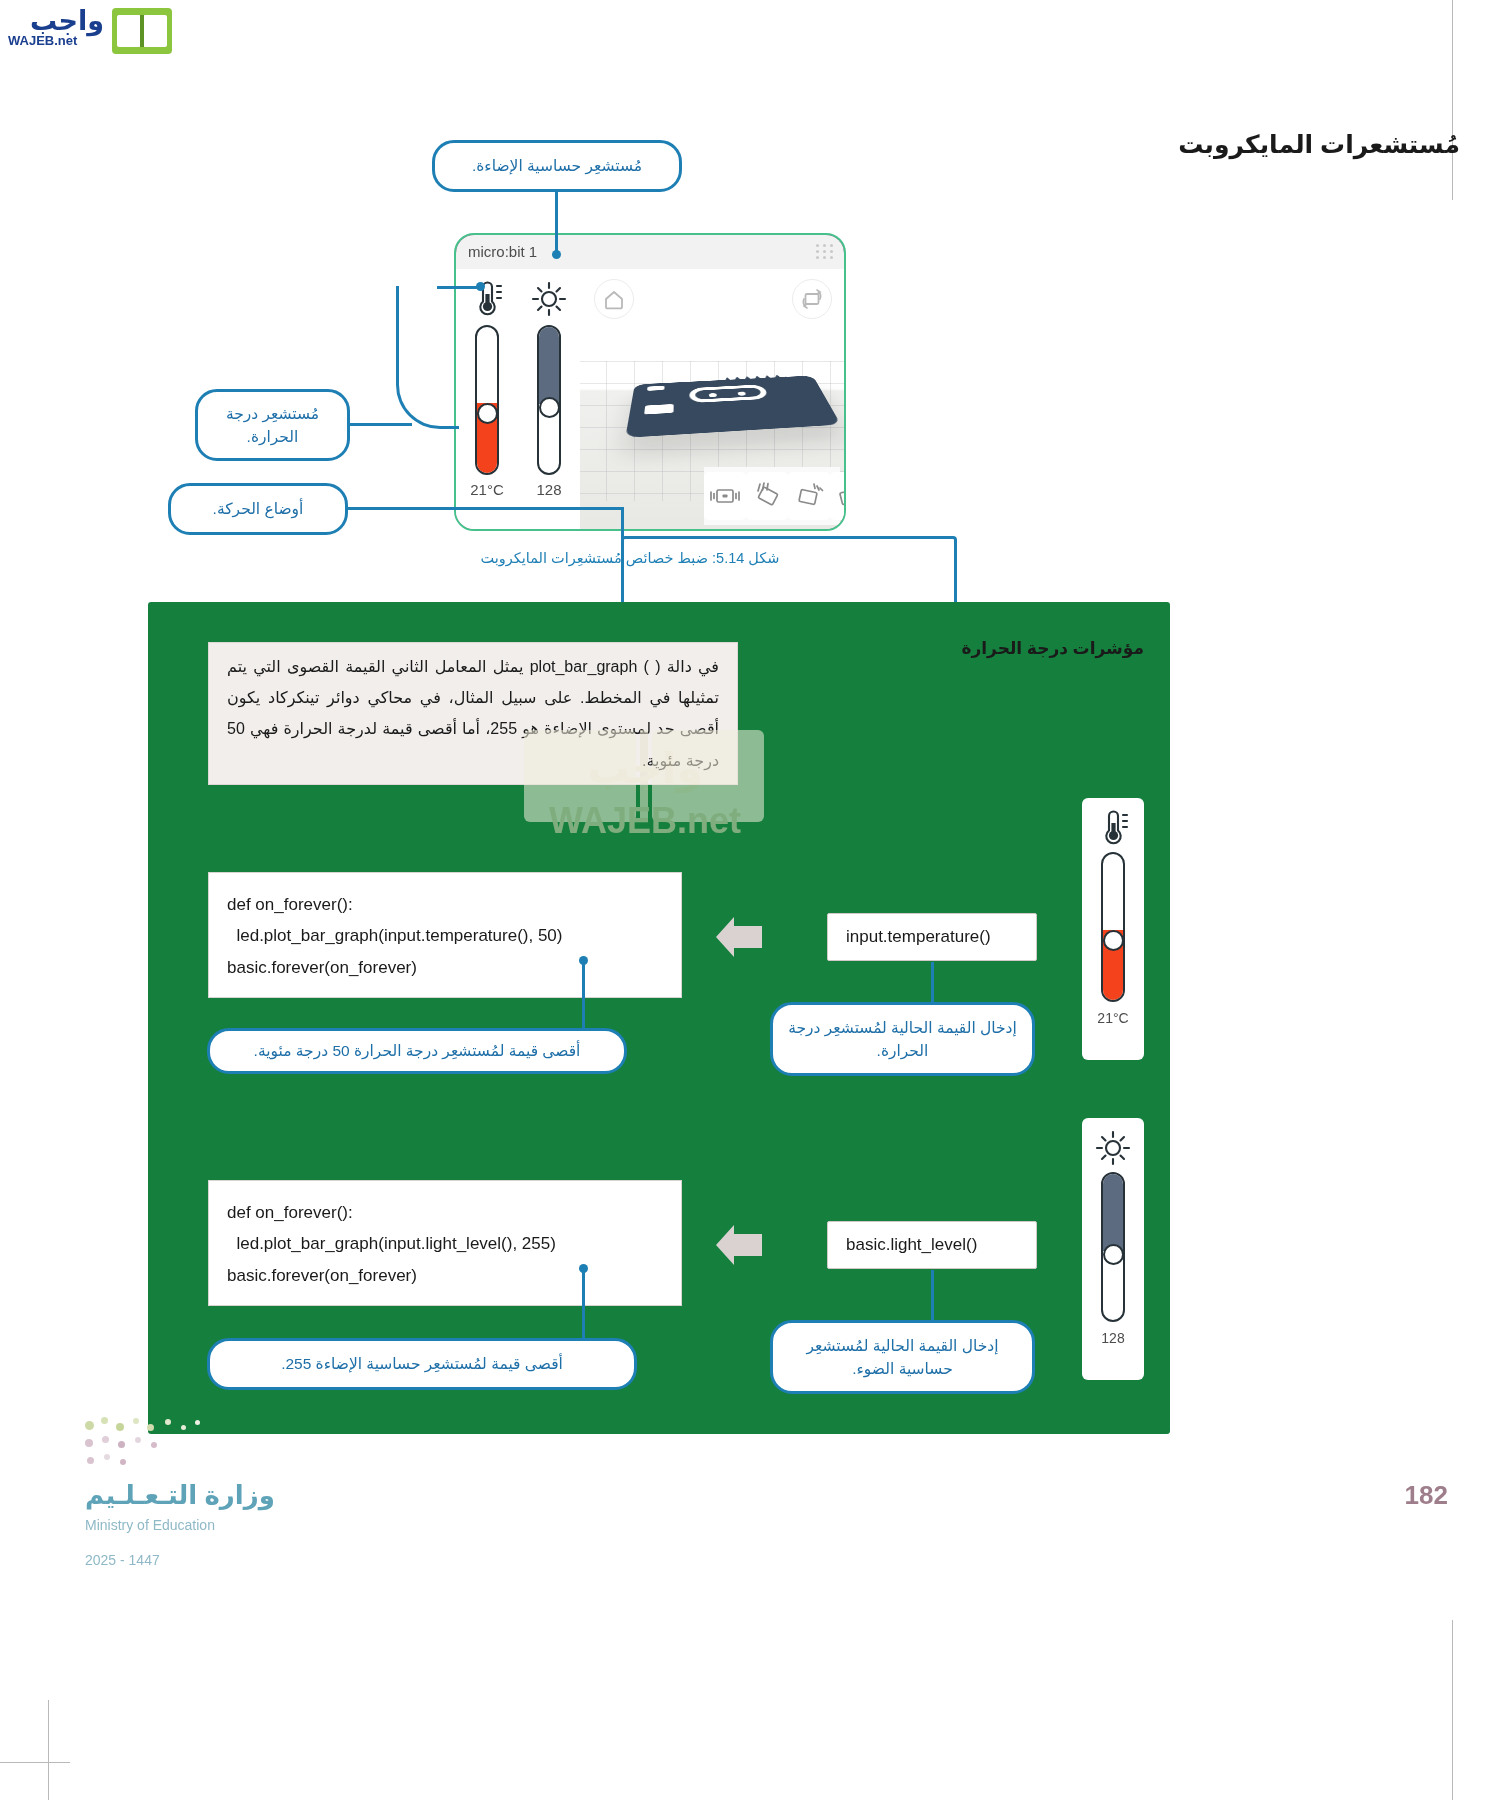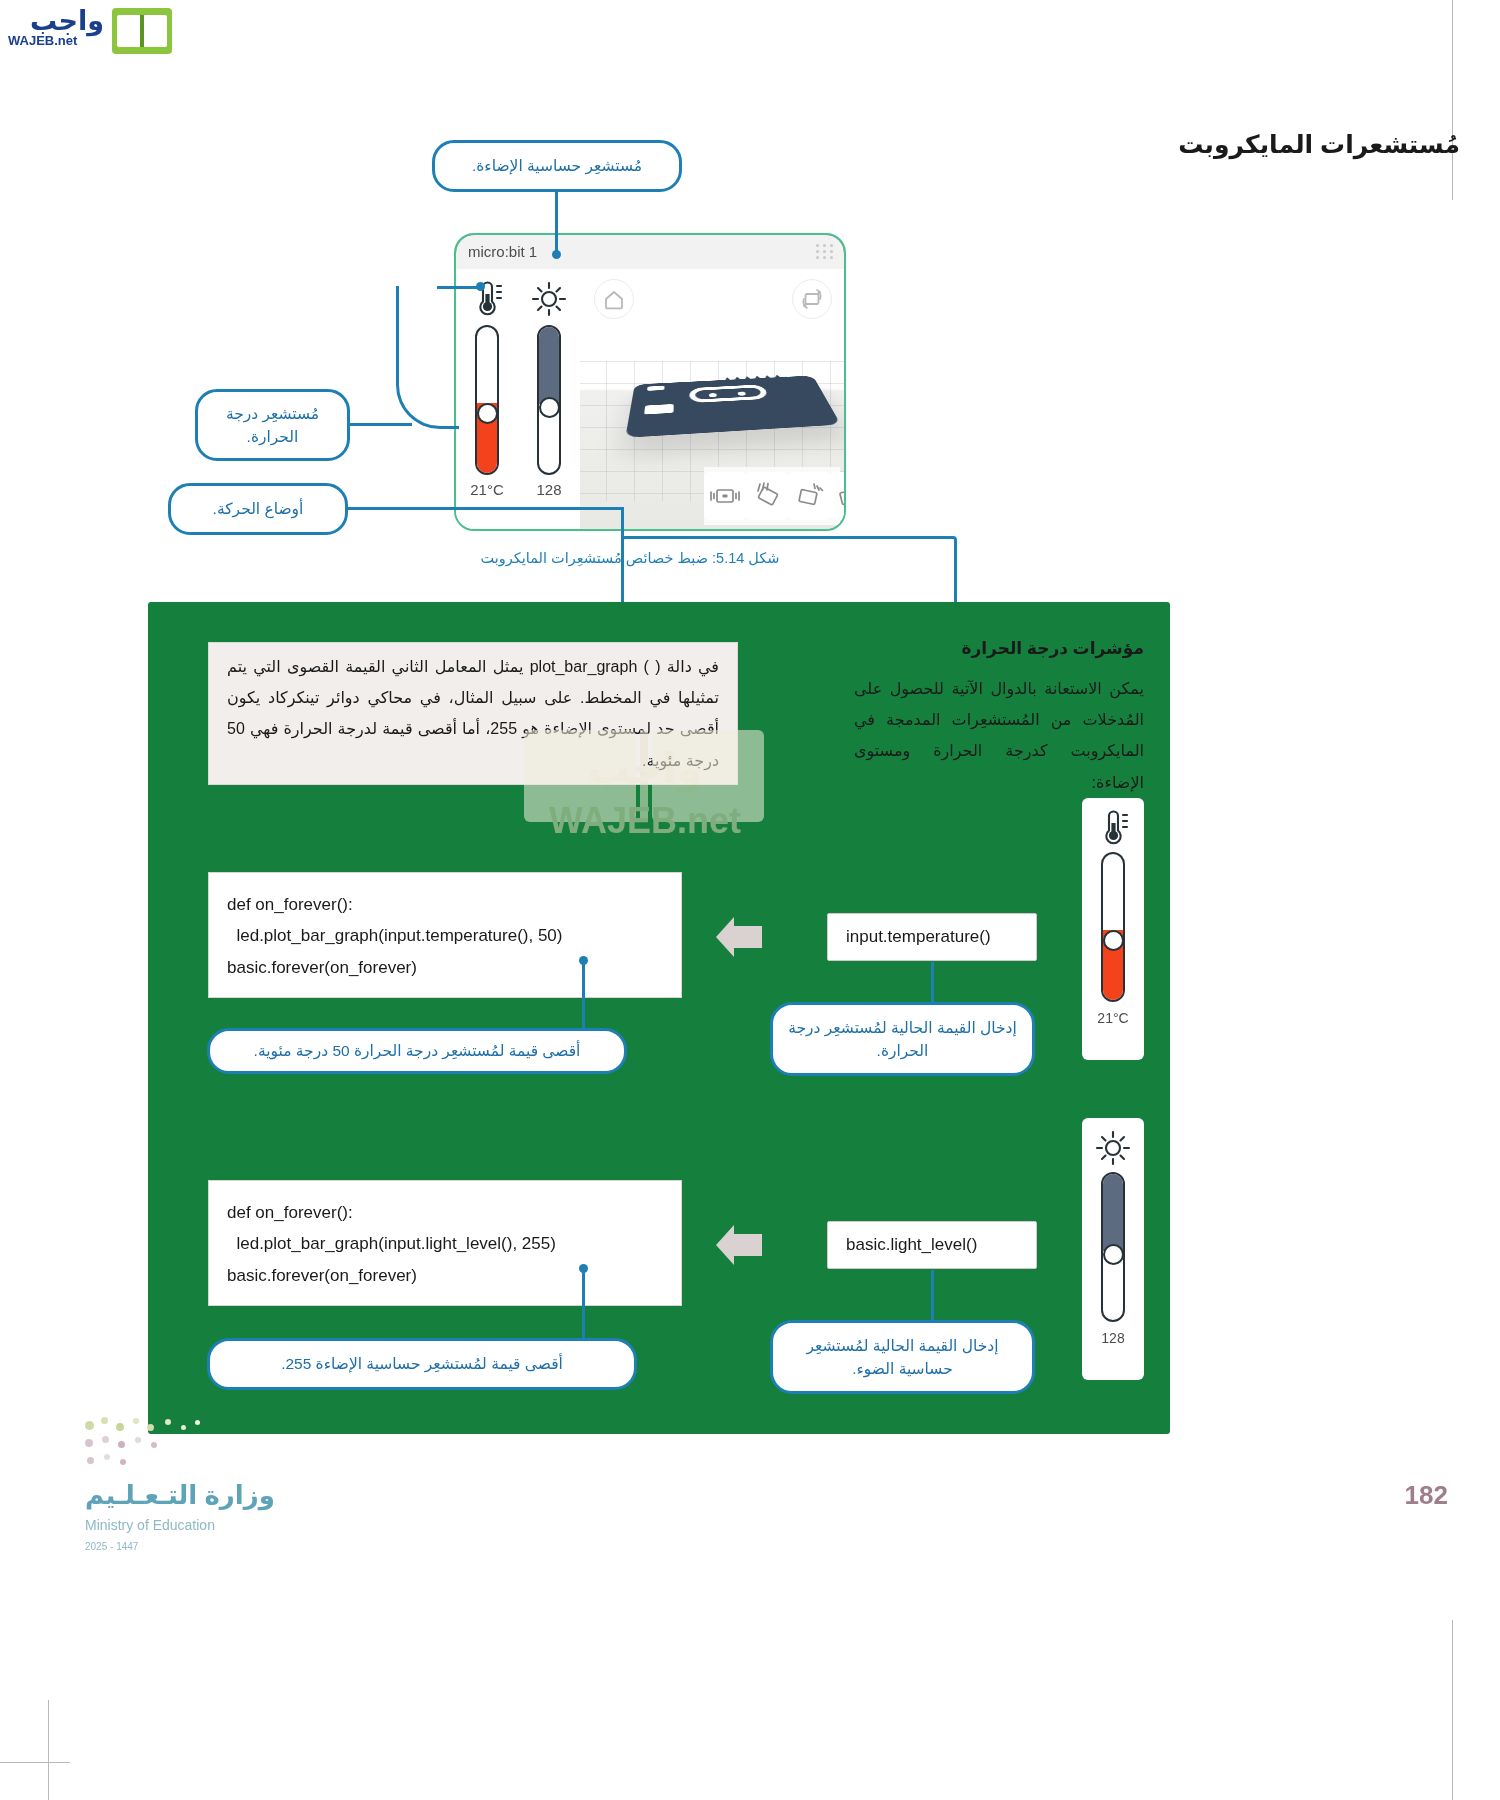--- a/index.html
+++ b/index.html
@@ -250,21 +250,21 @@
   }
   .mini-value{
     position:absolute;left:0;width:62px;top:212px;text-align:center;
     font-size:14px;color:#4d4d4d;direction:ltr;
   }
 
   
   #moe{left:85px;top:1480px;width:300px;}
   #moe .ar{font-size:26px;font-weight:bold;color:#5fa3b8;direction:rtl;text-align:left;letter-spacing:2px;}
   #moe .en{font-size:14px;color:#8fb9c7;margin-top:6px;}
-  #moe .yr{font-size:10px;color:#8fb9c7;margin-top:8px;}
+  #moe .yr{font-size:14px;color:#8fb9c7;margin-top:19px;}
   #dots{left:85px;top:1415px;width:200px;height:62px;}
   #dots i{position:absolute;border-radius:50%;}
   #page-no{right:52px;top:1480px;font-size:26px;font-weight:bold;color:#9f7e8c;}
 </style>
 </head>
 <body>
 
 <div class="abs crop-v" style="left:48px;top:0;height:18px;"></div>
 <div class="abs crop-v" style="left:1452px;top:0;height:200px;"></div>
 <div class="abs crop-v" style="left:1452px;top:1620px;height:180px;"></div>
@@ -437,21 +437,20 @@
 <div class="abs callout" id="co-motion">أوضاع الحركة.</div>
 <div class="abs lead" style="left:348px;top:507px;width:276px;height:3px;"></div>
 <div class="abs lead" style="left:621px;top:507px;width:3px;height:32px;"></div>
 <div class="abs lead-curve" style="left:621px;top:536px;width:330px;height:72px;border-radius:4px;"></div>
 
 <div class="abs" id="fig-caption">شكل 5.14: ضبط خصائص مُستشعِرات المايكروبت</div>
 
 <div class="abs" id="panel">
   <div id="panel-head">
     <div class="h">مؤشرات درجة الحرارة</div>
-    <div class="p">يمكن الاستعانة بالدوال الآتية للحصول على المُدخلات من المُستشعِرات المدمجة في المايكروبت كدرجة الحرارة ومستوى الإضاءة:</div>
   </div>
 
   <div id="note-box">في دالة ( ) plot_bar_graph يمثل المعامل الثاني القيمة القصوى التي يتم تمثيلها في المخطط. على سبيل المثال، في محاكي دوائر تينكركاد يكون أقصى حد لمستوى الإضاءة هو 255، أما أقصى قيمة لدرجة الحرارة فهي 50 درجة مئوية.</div>
 
   <div id="wm">
     <div class="bk">
         <div class="half l"></div>
         <div class="sp"></div>
         <div class="half r"></div>
       </div>

